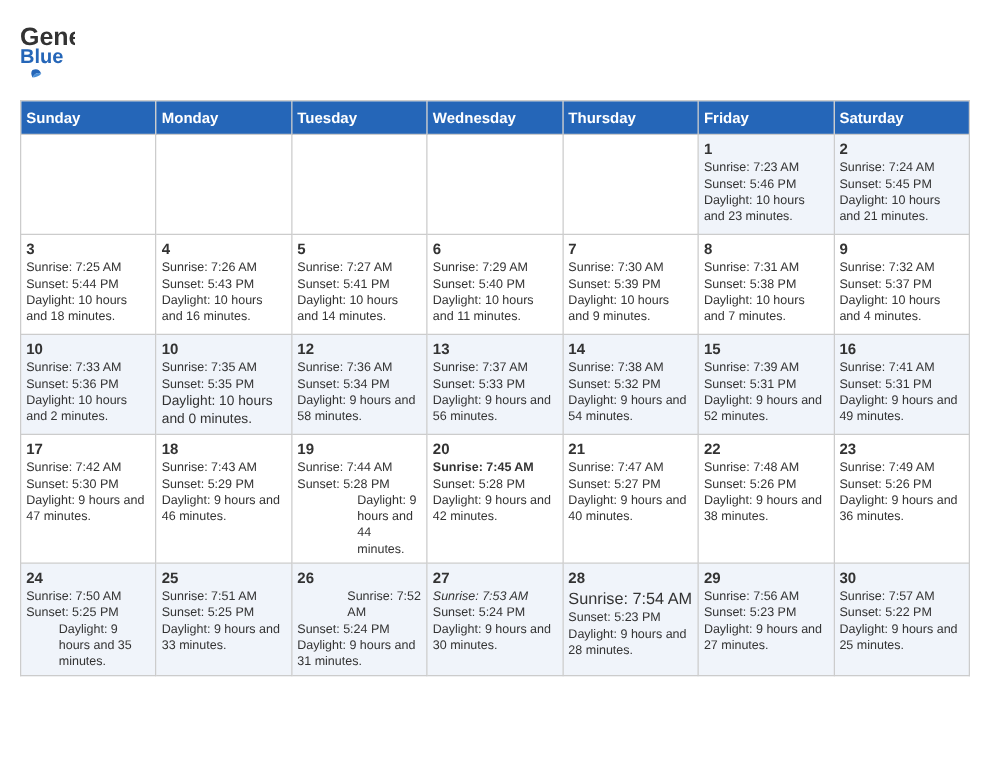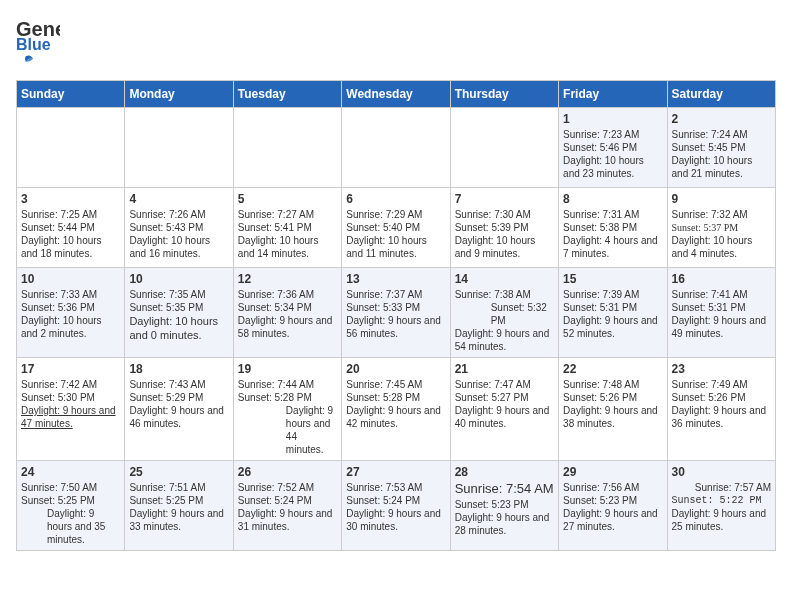--- a/index.html
+++ b/index.html
@@ -164,26 +164,26 @@
         <td>
           <span class="day-num">7</span>
           <div style="font-size: 10px; line-height: 1.3;">Sunrise: 7:30 AM</div>
           <div style="font-size: 10px; line-height: 1.3;">Sunset: 5:39 PM</div>
           <div style="font-size: 10px; line-height: 1.3;">Daylight: 10 hours and 9 minutes.</div>
         </td>
         <td>
           <span class="day-num">8</span>
           <div style="font-size: 10px; line-height: 1.3;">Sunrise: 7:31 AM</div>
           <div style="font-size: 10px; line-height: 1.3;">Sunset: 5:38 PM</div>
-          <div style="font-size: 10px; line-height: 1.3;">Daylight: 4 hours and 7 minutes.</div>
+          <div style="font-size: 10px; line-height: 1.3;">Daylight: 10 hours and 7 minutes.</div>
         </td>
         <td>
           <span class="day-num">9</span>
           <div style="font-size: 10px; line-height: 1.3;">Sunrise: 7:32 AM</div>
-          <div style="font-size: 10px; line-height: 1.3; font-family: Liberation Serif, serif;">Sunset: 5:37 PM</div>
+          <div style="font-size: 10px; line-height: 1.3;">Sunset: 5:37 PM</div>
           <div style="font-size: 10px; line-height: 1.3;">Daylight: 10 hours and 4 minutes.</div>
         </td>
       </tr>
       <tr>
         <td>
           <span class="day-num">10</span>
           <div style="font-size: 10px; line-height: 1.3;">Sunrise: 7:33 AM</div>
           <div style="font-size: 10px; line-height: 1.3;">Sunset: 5:36 PM</div>
           <div style="font-size: 10px; line-height: 1.3;">Daylight: 10 hours and 2 minutes.</div>
         </td>
@@ -201,58 +201,58 @@
         </td>
         <td>
           <span class="day-num">13</span>
           <div style="font-size: 10px; line-height: 1.3;">Sunrise: 7:37 AM</div>
           <div style="font-size: 10px; line-height: 1.3;">Sunset: 5:33 PM</div>
           <div style="font-size: 10px; line-height: 1.3;">Daylight: 9 hours and 56 minutes.</div>
         </td>
         <td>
           <span class="day-num">14</span>
           <div style="font-size: 10px; line-height: 1.3;">Sunrise: 7:38 AM</div>
-          <div style="font-size: 10px; line-height: 1.3; margin-left: 36px;">Sunset: 5:32 PM</div>
+          <div style="font-size: 10px; line-height: 1.3;">Sunset: 5:32 PM</div>
           <div style="font-size: 10px; line-height: 1.3;">Daylight: 9 hours and 54 minutes.</div>
         </td>
         <td>
           <span class="day-num">15</span>
           <div style="font-size: 10px; line-height: 1.3;">Sunrise: 7:39 AM</div>
           <div style="font-size: 10px; line-height: 1.3;">Sunset: 5:31 PM</div>
           <div style="font-size: 10px; line-height: 1.3;">Daylight: 9 hours and 52 minutes.</div>
         </td>
         <td>
           <span class="day-num">16</span>
           <div style="font-size: 10px; line-height: 1.3;">Sunrise: 7:41 AM</div>
           <div style="font-size: 10px; line-height: 1.3;">Sunset: 5:31 PM</div>
           <div style="font-size: 10px; line-height: 1.3;">Daylight: 9 hours and 49 minutes.</div>
         </td>
       </tr>
       <tr>
         <td>
           <span class="day-num">17</span>
           <div style="font-size: 10px; line-height: 1.3;">Sunrise: 7:42 AM</div>
           <div style="font-size: 10px; line-height: 1.3;">Sunset: 5:30 PM</div>
-          <div style="font-size: 10px; line-height: 1.3; text-decoration: underline;">Daylight: 9 hours and 47 minutes.</div>
+          <div style="font-size: 10px; line-height: 1.3;">Daylight: 9 hours and 47 minutes.</div>
         </td>
         <td>
           <span class="day-num">18</span>
           <div style="font-size: 10px; line-height: 1.3;">Sunrise: 7:43 AM</div>
           <div style="font-size: 10px; line-height: 1.3;">Sunset: 5:29 PM</div>
           <div style="font-size: 10px; line-height: 1.3;">Daylight: 9 hours and 46 minutes.</div>
         </td>
         <td>
           <span class="day-num">19</span>
           <div style="font-size: 10px; line-height: 1.3;">Sunrise: 7:44 AM</div>
           <div style="font-size: 10px; line-height: 1.3;">Sunset: 5:28 PM</div>
           <div style="font-size: 10px; line-height: 1.3; margin-left: 48px;">Daylight: 9 hours and 44 minutes.</div>
         </td>
         <td>
           <span class="day-num">20</span>
-          <div style="font-size: 10px; line-height: 1.3;">Sunrise: 7:45 AM</div>
+          <div style="font-size: 10px; line-height: 1.3; font-weight: bold;">Sunrise: 7:45 AM</div>
           <div style="font-size: 10px; line-height: 1.3;">Sunset: 5:28 PM</div>
           <div style="font-size: 10px; line-height: 1.3;">Daylight: 9 hours and 42 minutes.</div>
         </td>
         <td>
           <span class="day-num">21</span>
           <div style="font-size: 10px; line-height: 1.3;">Sunrise: 7:47 AM</div>
           <div style="font-size: 10px; line-height: 1.3;">Sunset: 5:27 PM</div>
           <div style="font-size: 10px; line-height: 1.3;">Daylight: 9 hours and 40 minutes.</div>
         </td>
         <td>
@@ -276,43 +276,43 @@
           <div style="font-size: 10px; line-height: 1.3; margin-left: 26px;">Daylight: 9 hours and 35 minutes.</div>
         </td>
         <td>
           <span class="day-num">25</span>
           <div style="font-size: 10px; line-height: 1.3;">Sunrise: 7:51 AM</div>
           <div style="font-size: 10px; line-height: 1.3;">Sunset: 5:25 PM</div>
           <div style="font-size: 10px; line-height: 1.3;">Daylight: 9 hours and 33 minutes.</div>
         </td>
         <td>
           <span class="day-num">26</span>
-          <div style="font-size: 10px; line-height: 1.3;">Sunrise: 7:52 AM</div>
+          <div style="font-size: 10px; line-height: 1.3; margin-left: 40px;">Sunrise: 7:52 AM</div>
           <div style="font-size: 10px; line-height: 1.3;">Sunset: 5:24 PM</div>
           <div style="font-size: 10px; line-height: 1.3;">Daylight: 9 hours and 31 minutes.</div>
         </td>
         <td>
           <span class="day-num">27</span>
-          <div style="font-size: 10px; line-height: 1.3;">Sunrise: 7:53 AM</div>
+          <div style="font-size: 10px; line-height: 1.3; font-style: italic;">Sunrise: 7:53 AM</div>
           <div style="font-size: 10px; line-height: 1.3;">Sunset: 5:24 PM</div>
           <div style="font-size: 10px; line-height: 1.3;">Daylight: 9 hours and 30 minutes.</div>
         </td>
         <td>
           <span class="day-num">28</span>
           <div style="font-size: 13px; line-height: 1.3;">Sunrise: 7:54 AM</div>
           <div style="font-size: 10px; line-height: 1.3;">Sunset: 5:23 PM</div>
           <div style="font-size: 10px; line-height: 1.3;">Daylight: 9 hours and 28 minutes.</div>
         </td>
         <td>
           <span class="day-num">29</span>
           <div style="font-size: 10px; line-height: 1.3;">Sunrise: 7:56 AM</div>
           <div style="font-size: 10px; line-height: 1.3;">Sunset: 5:23 PM</div>
           <div style="font-size: 10px; line-height: 1.3;">Daylight: 9 hours and 27 minutes.</div>
         </td>
         <td>
           <span class="day-num">30</span>
-          <div style="font-size: 10px; line-height: 1.3; text-align: right;">Sunrise: 7:57 AM</div>
-          <div style="font-size: 10px; line-height: 1.3; font-family: Liberation Mono, monospace;">Sunset: 5:22 PM</div>
+          <div style="font-size: 10px; line-height: 1.3;">Sunrise: 7:57 AM</div>
+          <div style="font-size: 10px; line-height: 1.3;">Sunset: 5:22 PM</div>
           <div style="font-size: 10px; line-height: 1.3;">Daylight: 9 hours and 25 minutes.</div>
         </td>
       </tr>
     </tbody>
 </table>
 
 </body></html>

